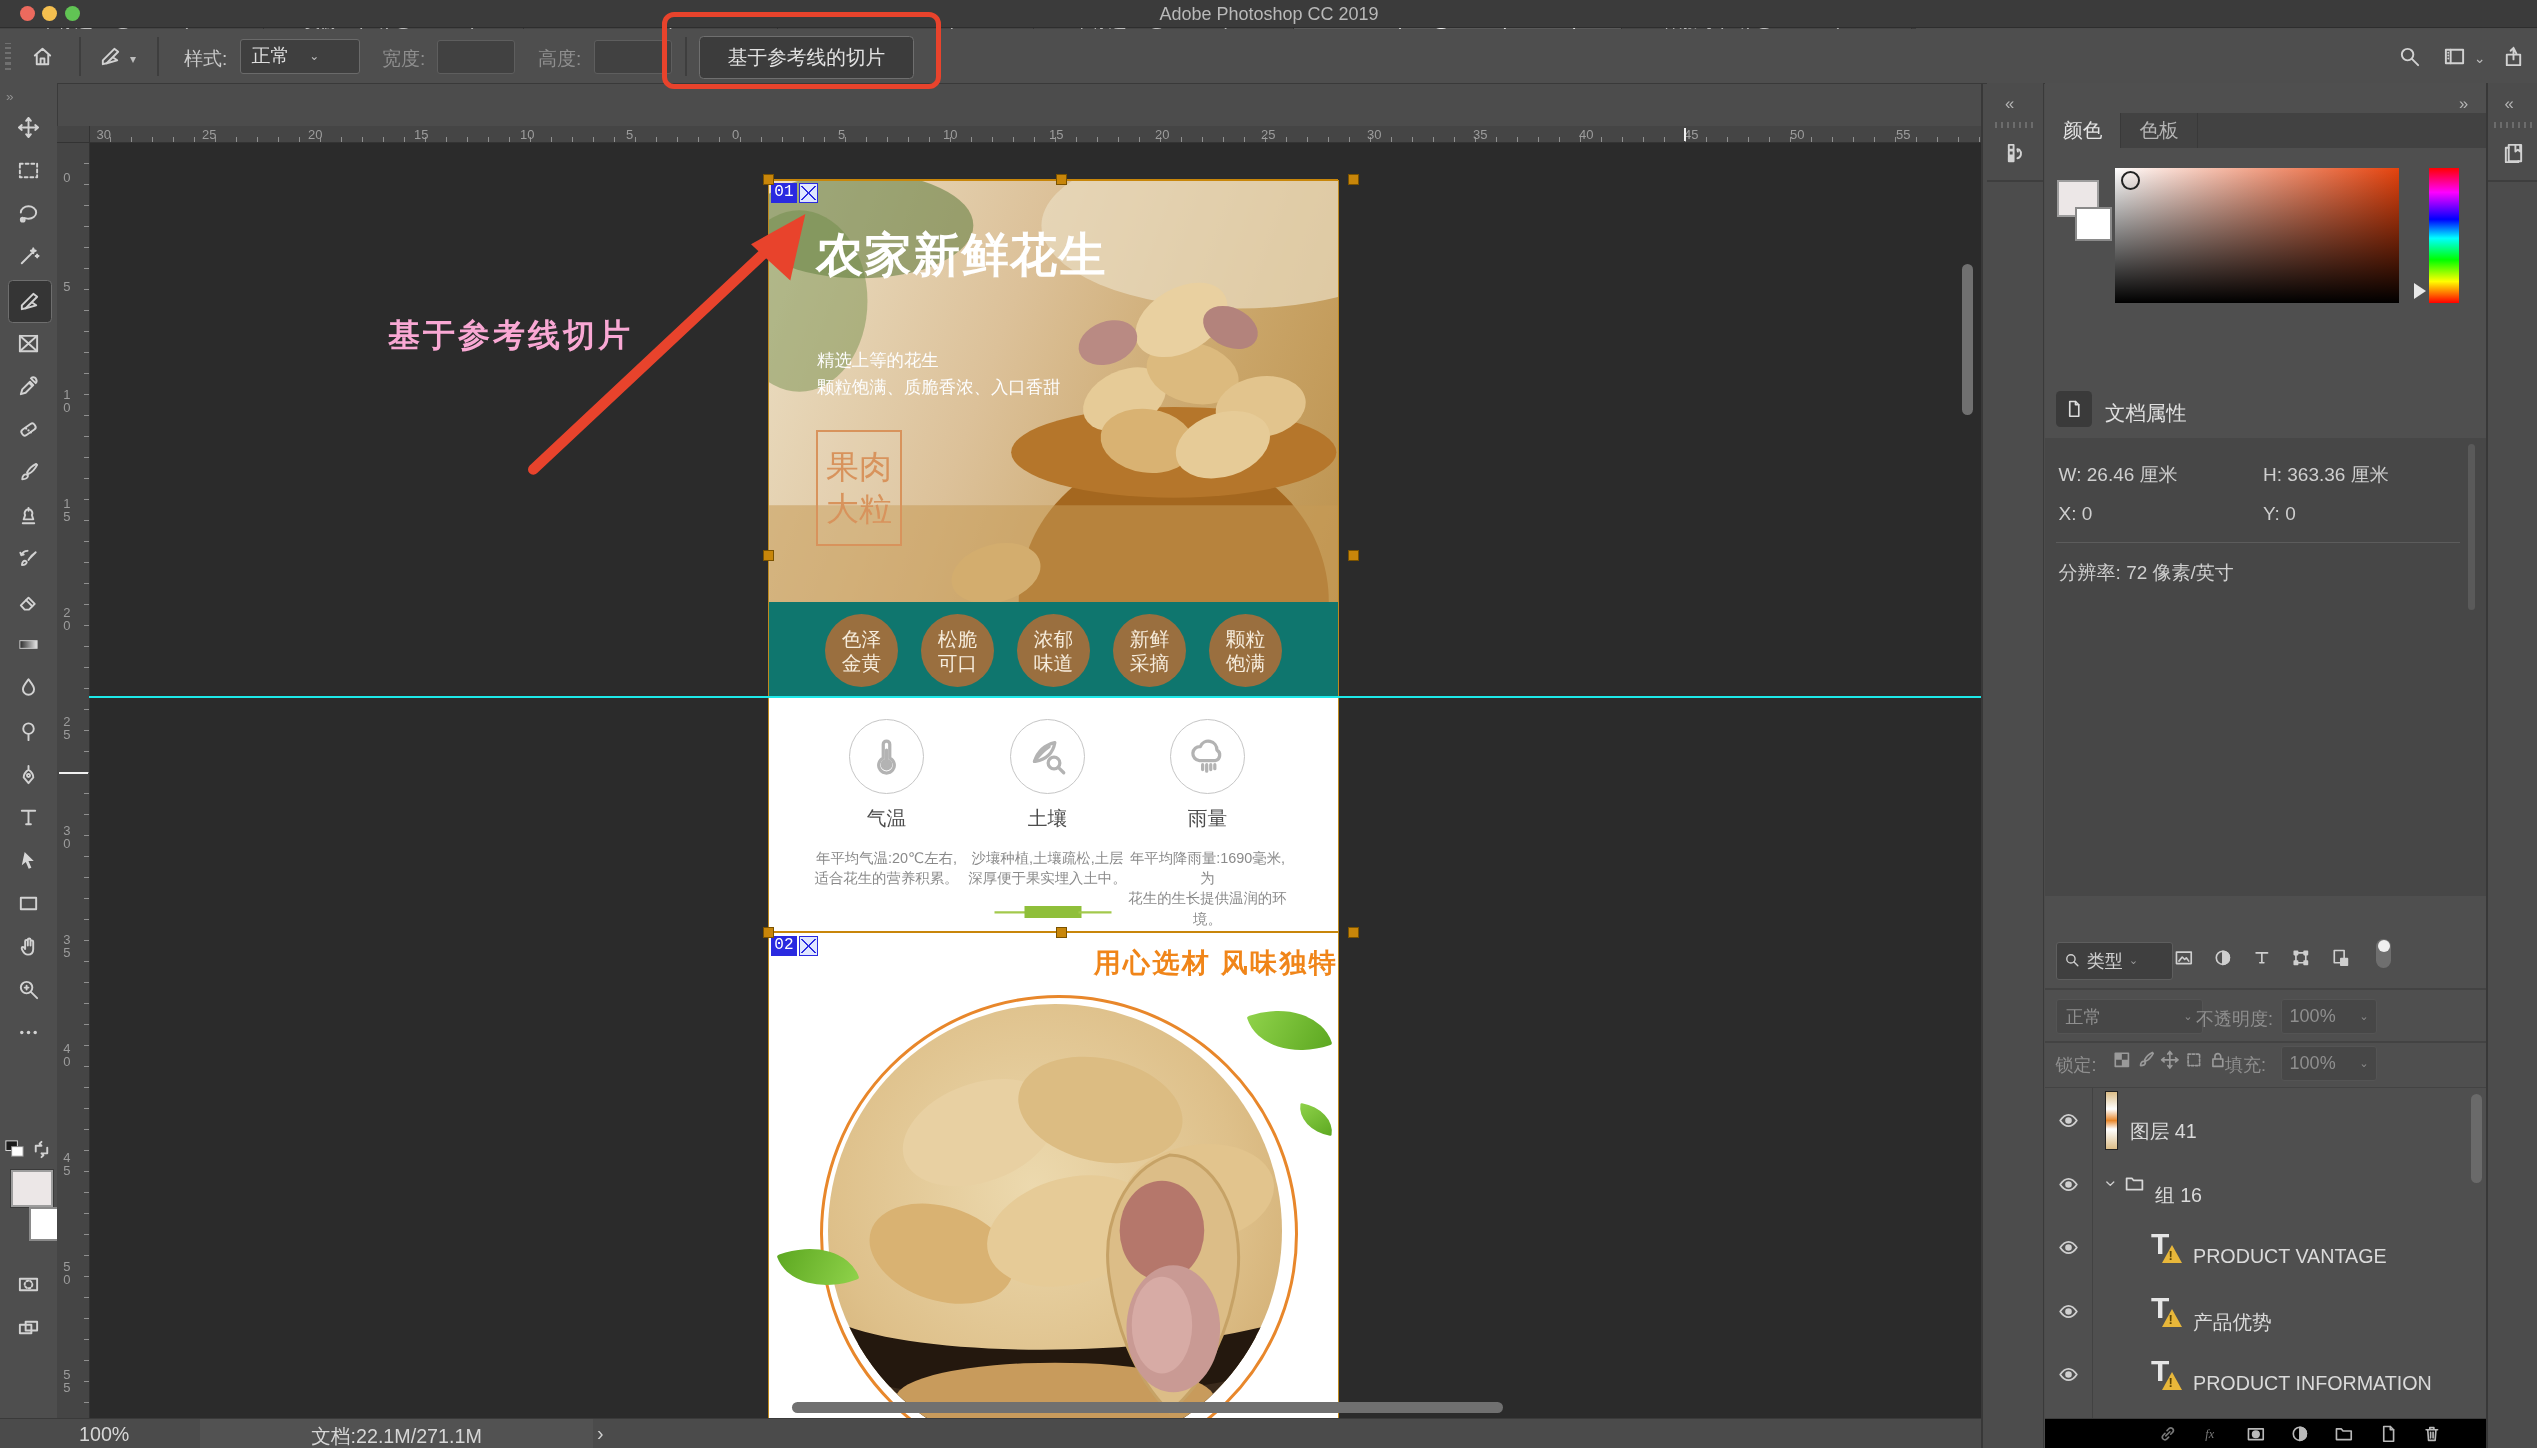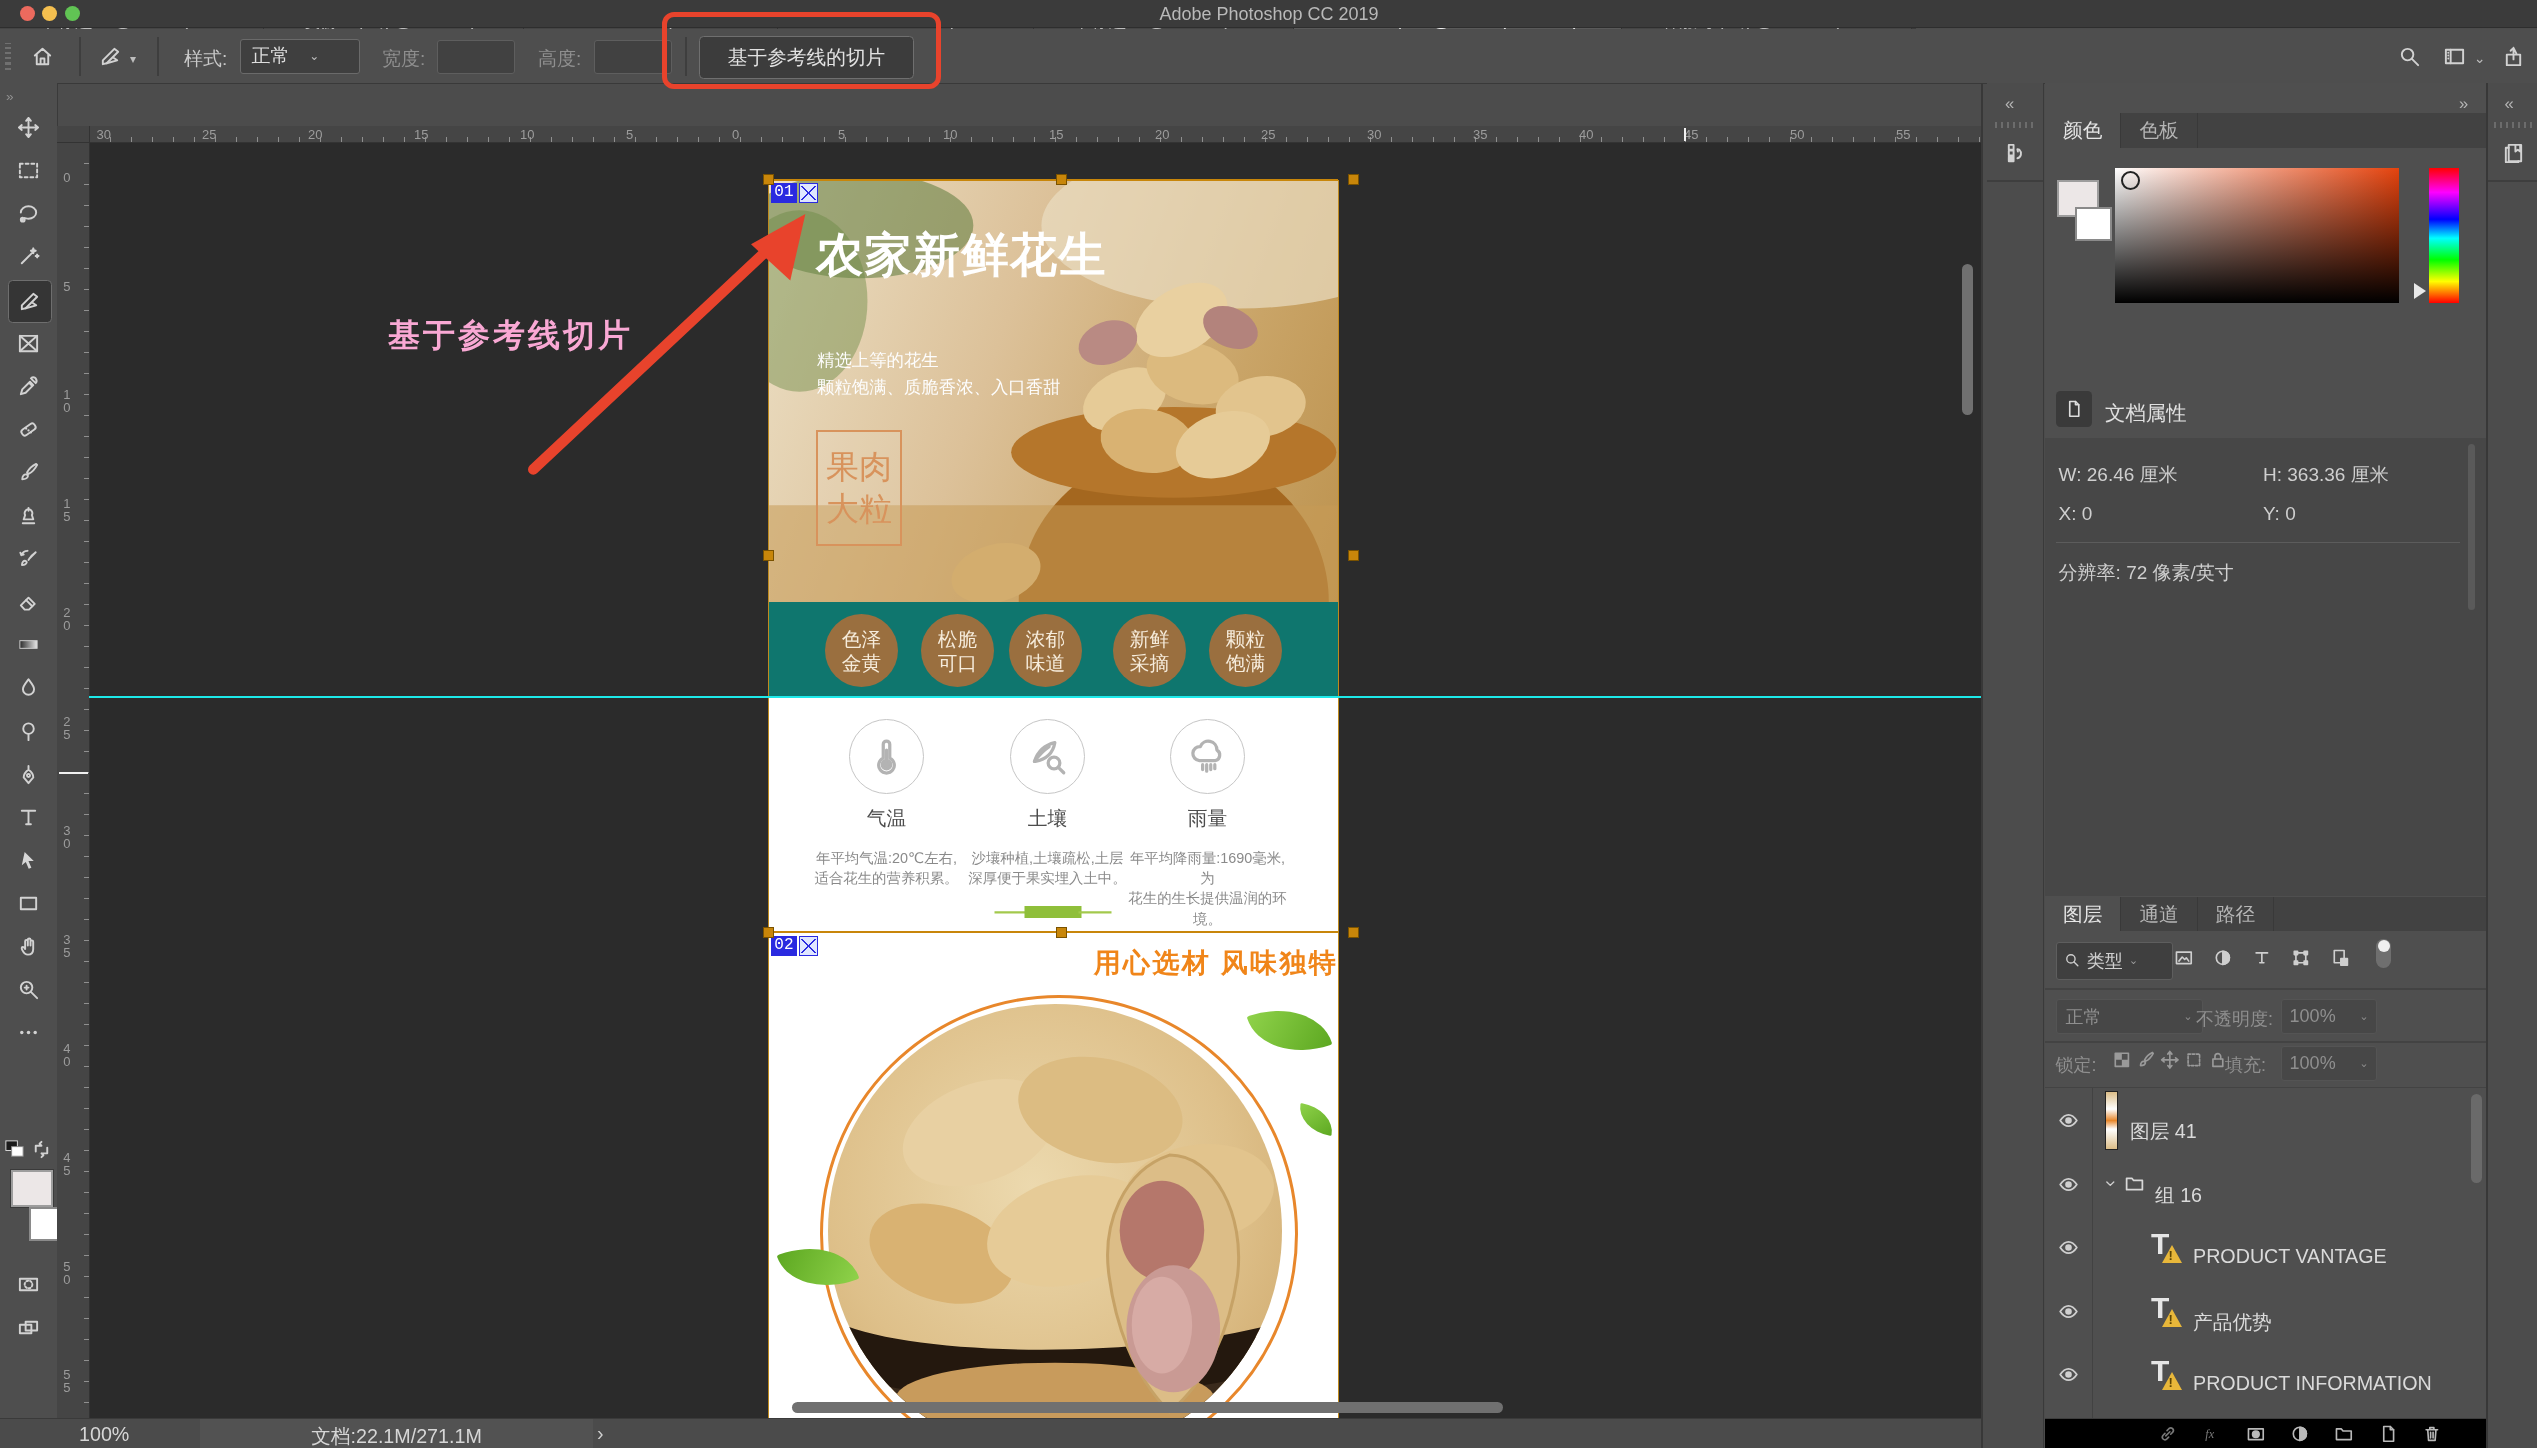--- a/index.html
+++ b/index.html
@@ -427,21 +427,21 @@
       </div>
       <div id="badgeband" class="abs">
           <div class="badge-circle" style="left: 56px;">
             <span>色泽</span>
             <span>金黄</span>
           </div>
           <div class="badge-circle" style="left: 152px;">
             <span>松脆</span>
             <span>可口</span>
           </div>
-          <div class="badge-circle" style="left: 240px;">
+          <div class="badge-circle" style="left: 248px;">
             <span>浓郁</span>
             <span>味道</span>
           </div>
           <div class="badge-circle" style="left: 344px;">
             <span>新鲜</span>
             <span>采摘</span>
           </div>
           <div class="badge-circle" style="left: 440px;">
             <span>颗粒</span>
             <span>饱满</span>
@@ -602,26 +602,20 @@
         <div class="abs" style="left:13.6px;top:24px;font-size:19px">W: 26.46 厘米</div>
         <div class="abs" style="left:218px;top:24px;font-size:19px">H: 363.36 厘米</div>
         <div class="abs" style="left:13.6px;top:65px;font-size:19px">X: 0</div>
         <div class="abs" style="left:218px;top:65px;font-size:19px">Y: 0</div>
         <div class="abs" style="left:10.6px;top:104px;width:404px;height:0.8px;background:#5c5c5c"></div>
         <div class="abs" style="left:13.6px;top:122px;font-size:19px">分辨率: 72 像素/英寸</div>
         <div class="abs scroll-thumb" style="left:423px;top:6px;width:6.8px;height:166px;background:#5a5a5a"></div>
       </div>
     </div>
 
-    <div class="panel-header" style="top:814px">
-      <div class="panel-tab active">图层</div>
-      <div class="panel-tab">通道</div>
-      <div class="panel-tab">路径</div>
-
-    </div>
     <div class="panel-body" style="top:848px;height:517px">
 
       <div class="abs combo" style="left:10.6px;top:10.6px;width:100px;height:36px;padding:0 7.6px;gap:6px">
         <svg viewBox="0 0 24 24" class="nofill" width="16.6" height="16.6">
             <circle cx="10" cy="10" r="6"></circle>
             <path d="M14.5 14.5L20 20"></path>
           </svg>
         <span>类型</span>
         <span style="font-size:11.3px;color:#9f9f9f">⌄</span>
       </div>

